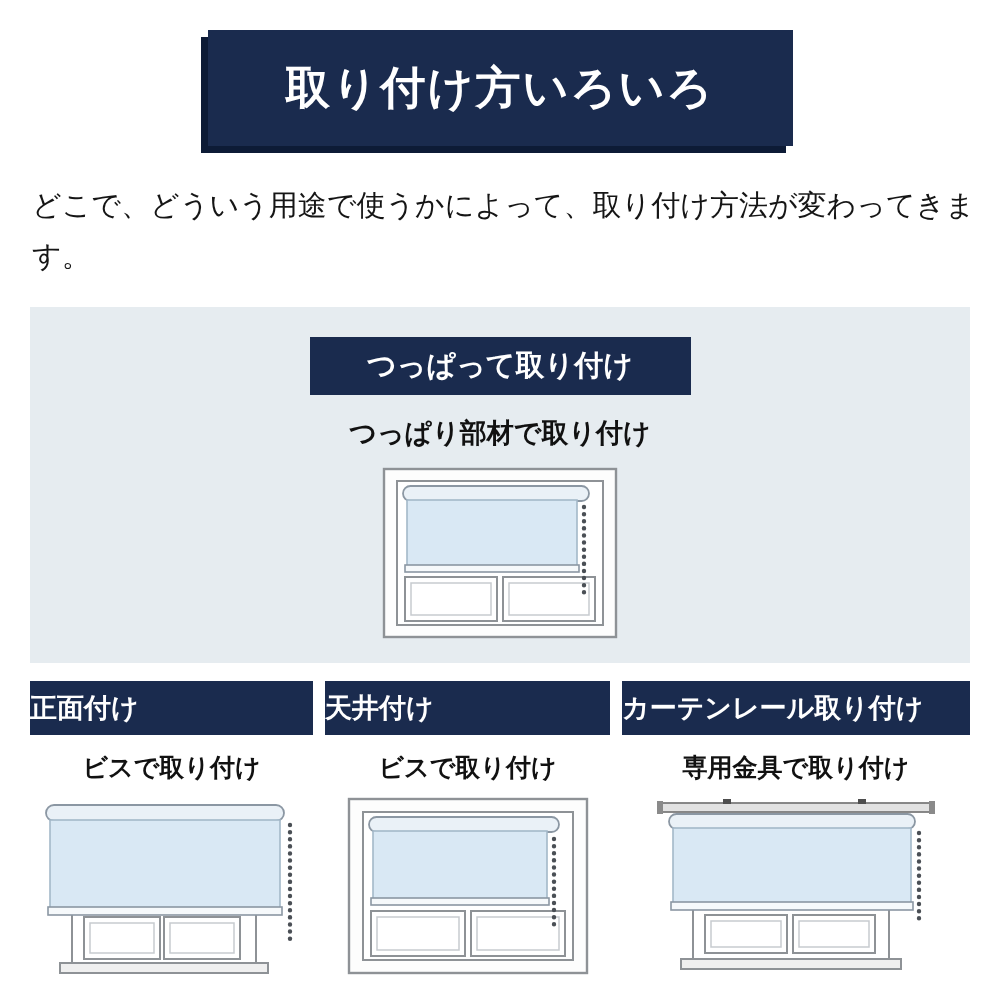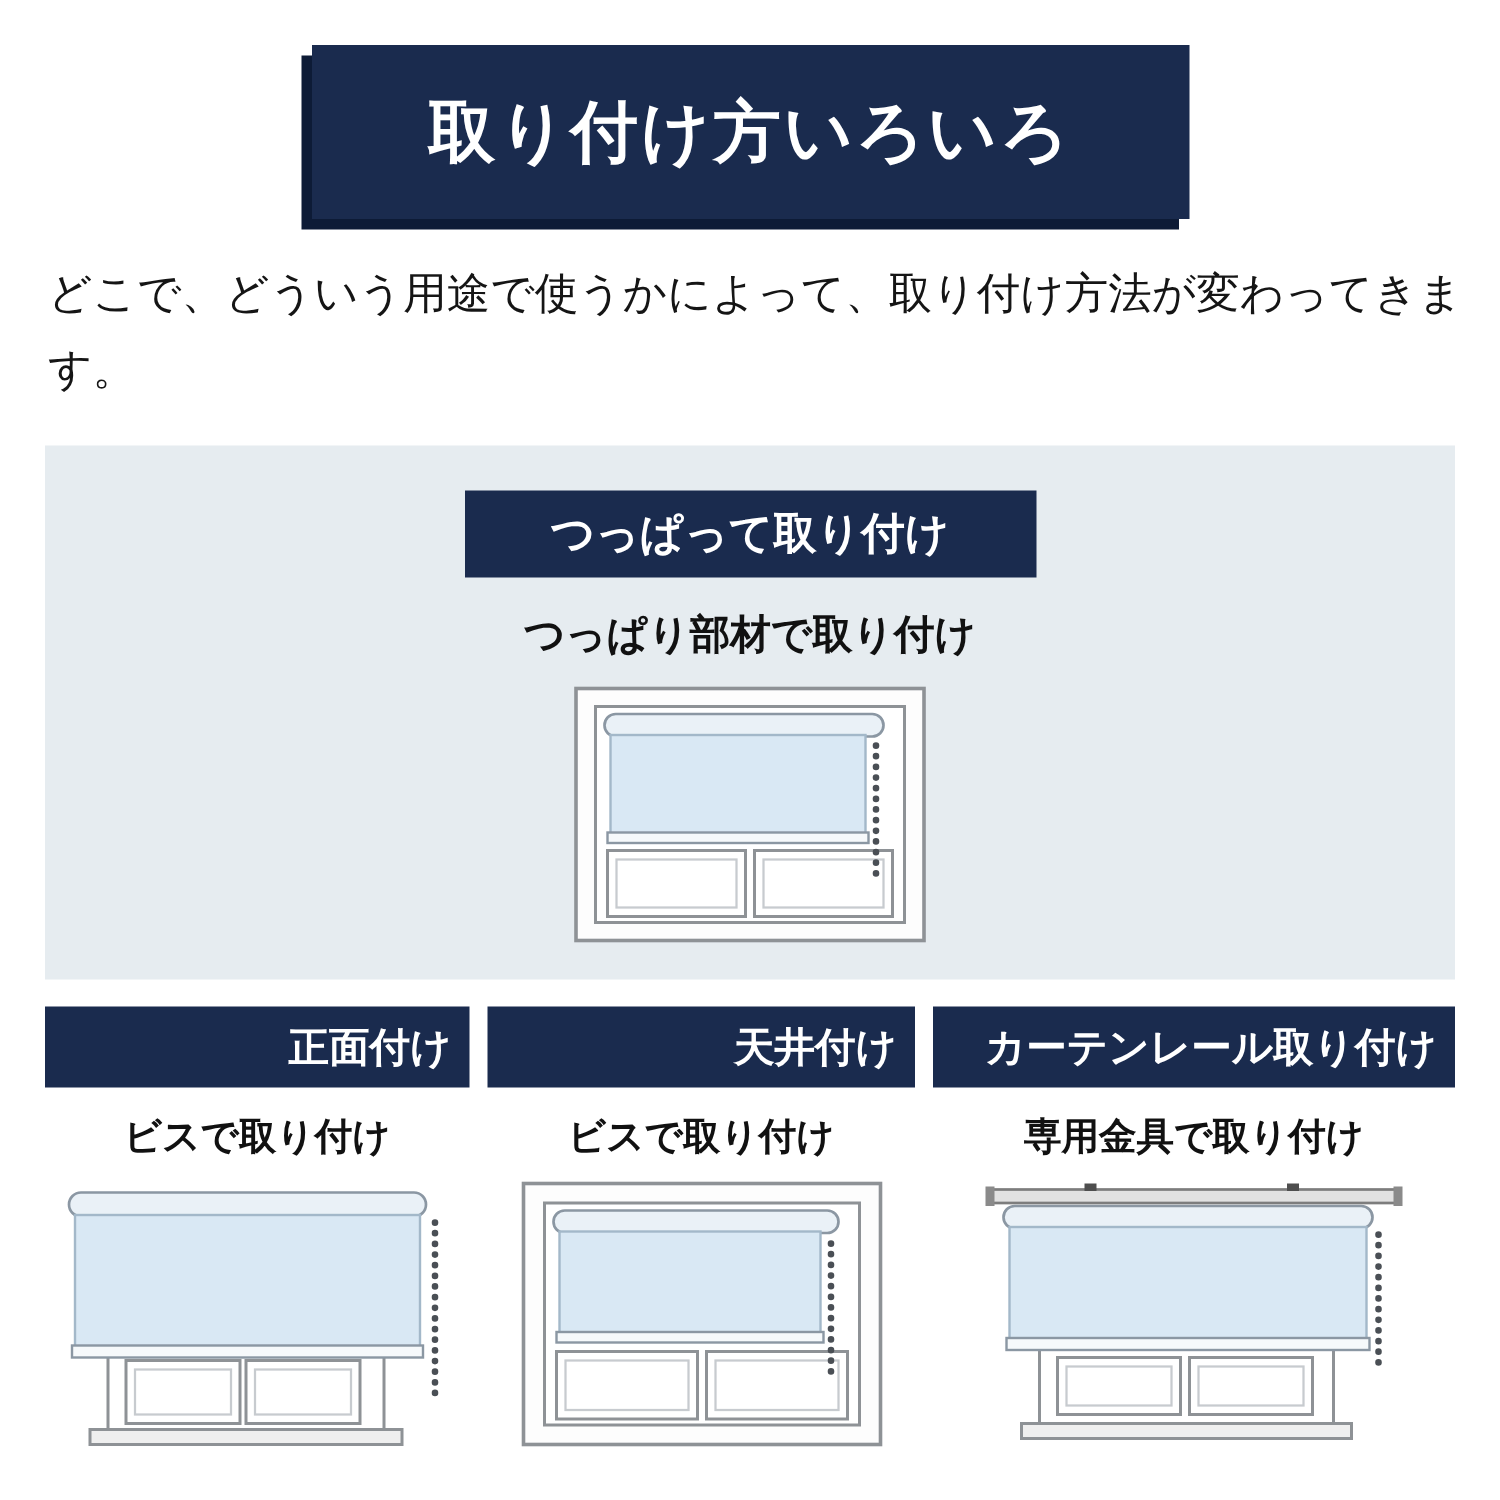--- a/index.html
+++ b/index.html
@@ -11,21 +11,21 @@
     margin: 30px auto 0;
     background: #1a2b4e;
     box-shadow: -7px 7px 0 0 #0d1b36;
     display: flex; align-items: center; justify-content: center;
   }
   .title-banner h1 {
     color: #ffffff; font-size: 45px; font-weight: bold; letter-spacing: 2px;
   }
 
   .description {
-    margin: 24px 0 0 32px;
+    margin: 34px 0 0 32px;
     font-size: 29px; line-height: 1.75; color: #151515;
   }
 
   .tension-panel {
     width: 940px; margin: 25px auto 0;
     background: #e6ecf0;
     padding: 30px 0 24px;
   }
   .tension-header {
     width: 381px; margin: 0 auto;
@@ -40,22 +40,22 @@
   .illo-wrap { display: flex; justify-content: center; margin-top: 16px; }
 
   .columns {
     width: 940px; margin: 18px auto 0;
     display: grid; grid-template-columns: 283px 285px 348px; gap: 12px;
   }
   .col { display: flex; flex-direction: column; align-items: center; }
   .col-header {
     width: 100%;
     background: #1a2b4e; color: #fff;
-    font-size: 27px; font-weight: bold; text-align: right;
-    padding: 9px 12px;
+    font-size: 27px; font-weight: bold; text-align: left;
+    padding: 9px 0;
   }
   .col-subtitle {
     text-align: center; font-size: 25px; font-weight: bold; margin-top: 16px;
   }
   .col-illo { margin-top: 13px; }
 
   svg .frame { fill: #fdfdfd; stroke: #8e9296; stroke-width: 2.4; }
   svg .frame-in { fill: #ffffff; stroke: #8e9296; stroke-width: 2; }
   svg .roller { fill: #eaf1f7; stroke: #8b97a3; stroke-width: 1.8; }
   svg .shade { fill: #d9e8f4; stroke: #a3b8c9; stroke-width: 1.6; }

